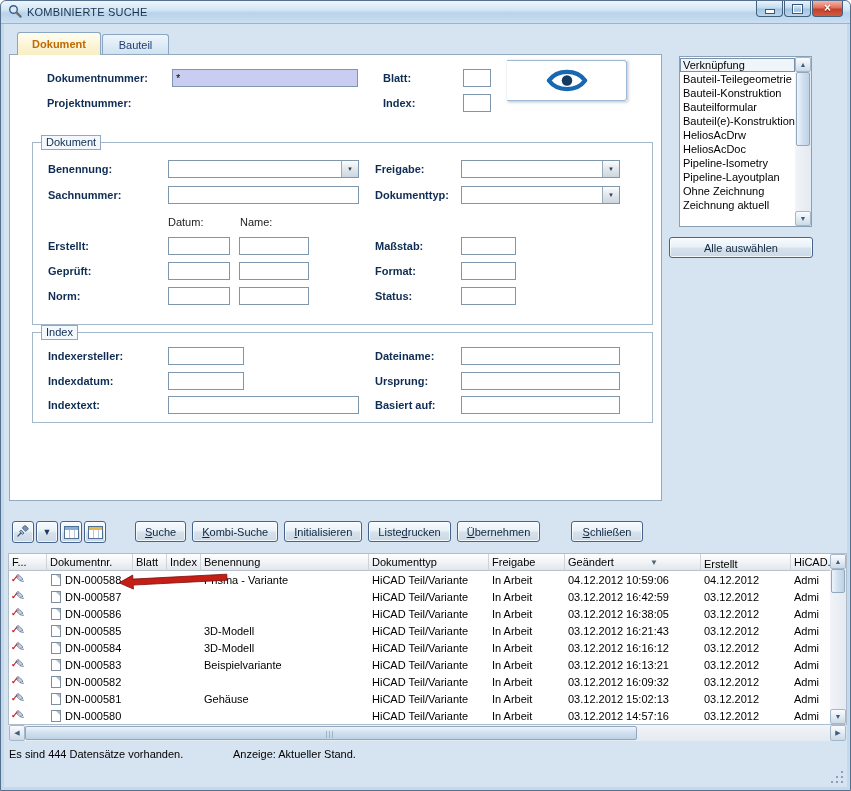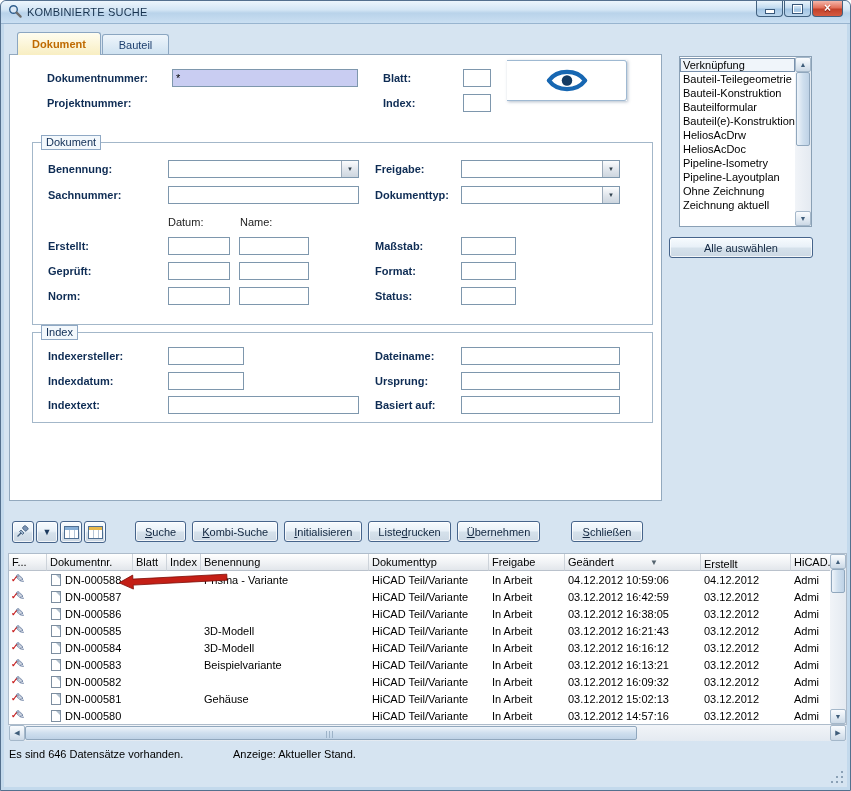--- a/index.html
+++ b/index.html
@@ -431,16 +431,16 @@
   </svg>
 
   <div class="hsb">
     <div class="sb-btn">◀</div>
     <div class="sb-trackh">
         <div class="sb-thumbh"></div>
       </div>
     <div class="sb-btn">▶</div>
   </div>
 
-  <span class="status-text" style="left:8px">Es sind 646 Datensätze vorhanden.</span>
+  <span class="status-text" style="left:8px">Es sind 444 Datensätze vorhanden.</span>
   <span class="status-text" style="left:232px">Anzeige: Aktueller Stand.</span>
   <div class="grip"></div>
 </div>
 
 </body></html>

